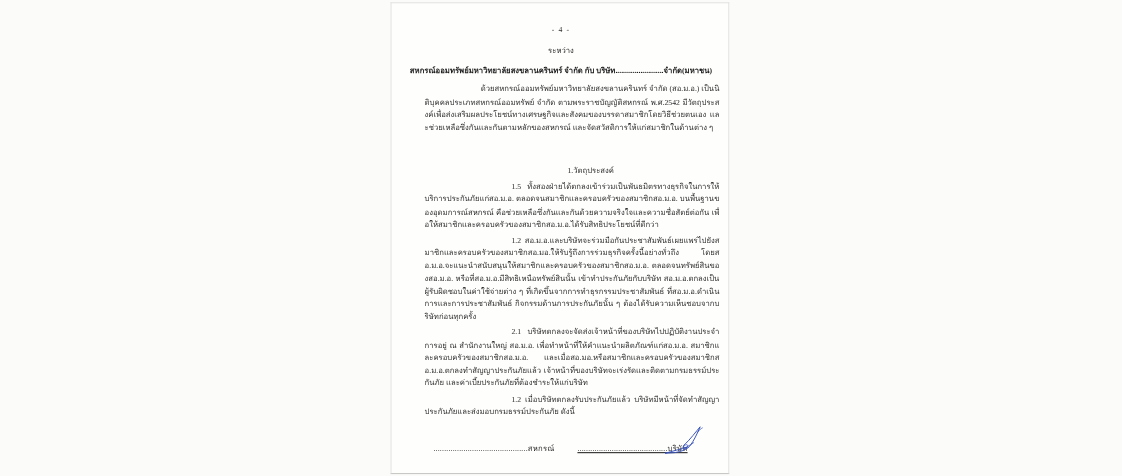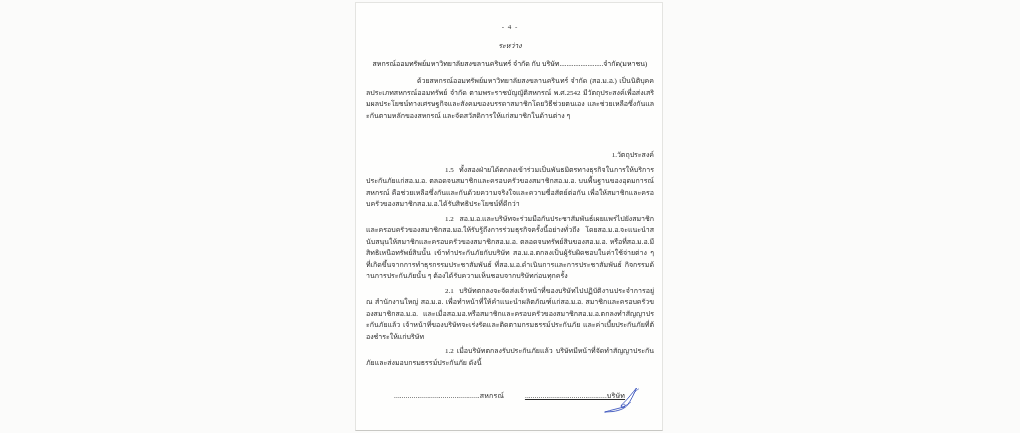--- a/index.html
+++ b/index.html
@@ -18,34 +18,35 @@
     height: 429px;
     background: #fefefd;
     border: 1px solid #e4e4e1;
     border-bottom-color: #c8c8c4;
     padding: 20px 8px 0 10px;
     color: #262626;
   }
   .centered { text-align: center; }
   .pgnum { font-size: 7px; letter-spacing: 1px; color: #333; }
   .title { font-size: 7.5px; font-weight: bold; margin-top: 9px; color: #1c1c1c; }
-  .between { font-size: 7px; margin-top: 9px; font-style: italic; }
-  .parties { font-size: 7px; font-weight: normal; margin-top: 7px; color: #1c1c1c; }
+  .between { font-size: 7px; margin-top: 9px; }
+  .parties { font-size: 7px; font-weight: bold; margin-top: 7px; color: #1c1c1c; }
   p.body {
     font-size: 7px;
     line-height: 11.5px;
     text-align: justify;
     word-break: break-all;
     margin-top: 3px;
     color: #2a2a2a;
+    margin-left: 20px;
   }
   p.first { margin-top: 7px; }
   p.indent-para { text-indent: 51px; }
   p.indent-clause { text-indent: 79px; }
-  p.heading { margin-left: 54px; text-align: right; text-indent: 0; margin-top: 28px; }
+  p.heading { margin-left: 54px; text-align: center; text-indent: 0; margin-top: 28px; }
   .sig-row {
     margin-top: 21px;
     font-size: 7px;
     color: #2a2a2a;
     white-space: nowrap;
   }
   .sig-left { margin-left: 28px; letter-spacing: 0.2px; margin-top: 16px; }
   .sig-right { margin-left: 19px; letter-spacing: 0.2px; text-decoration: underline; }
   .ink-signature {
     position: absolute;

